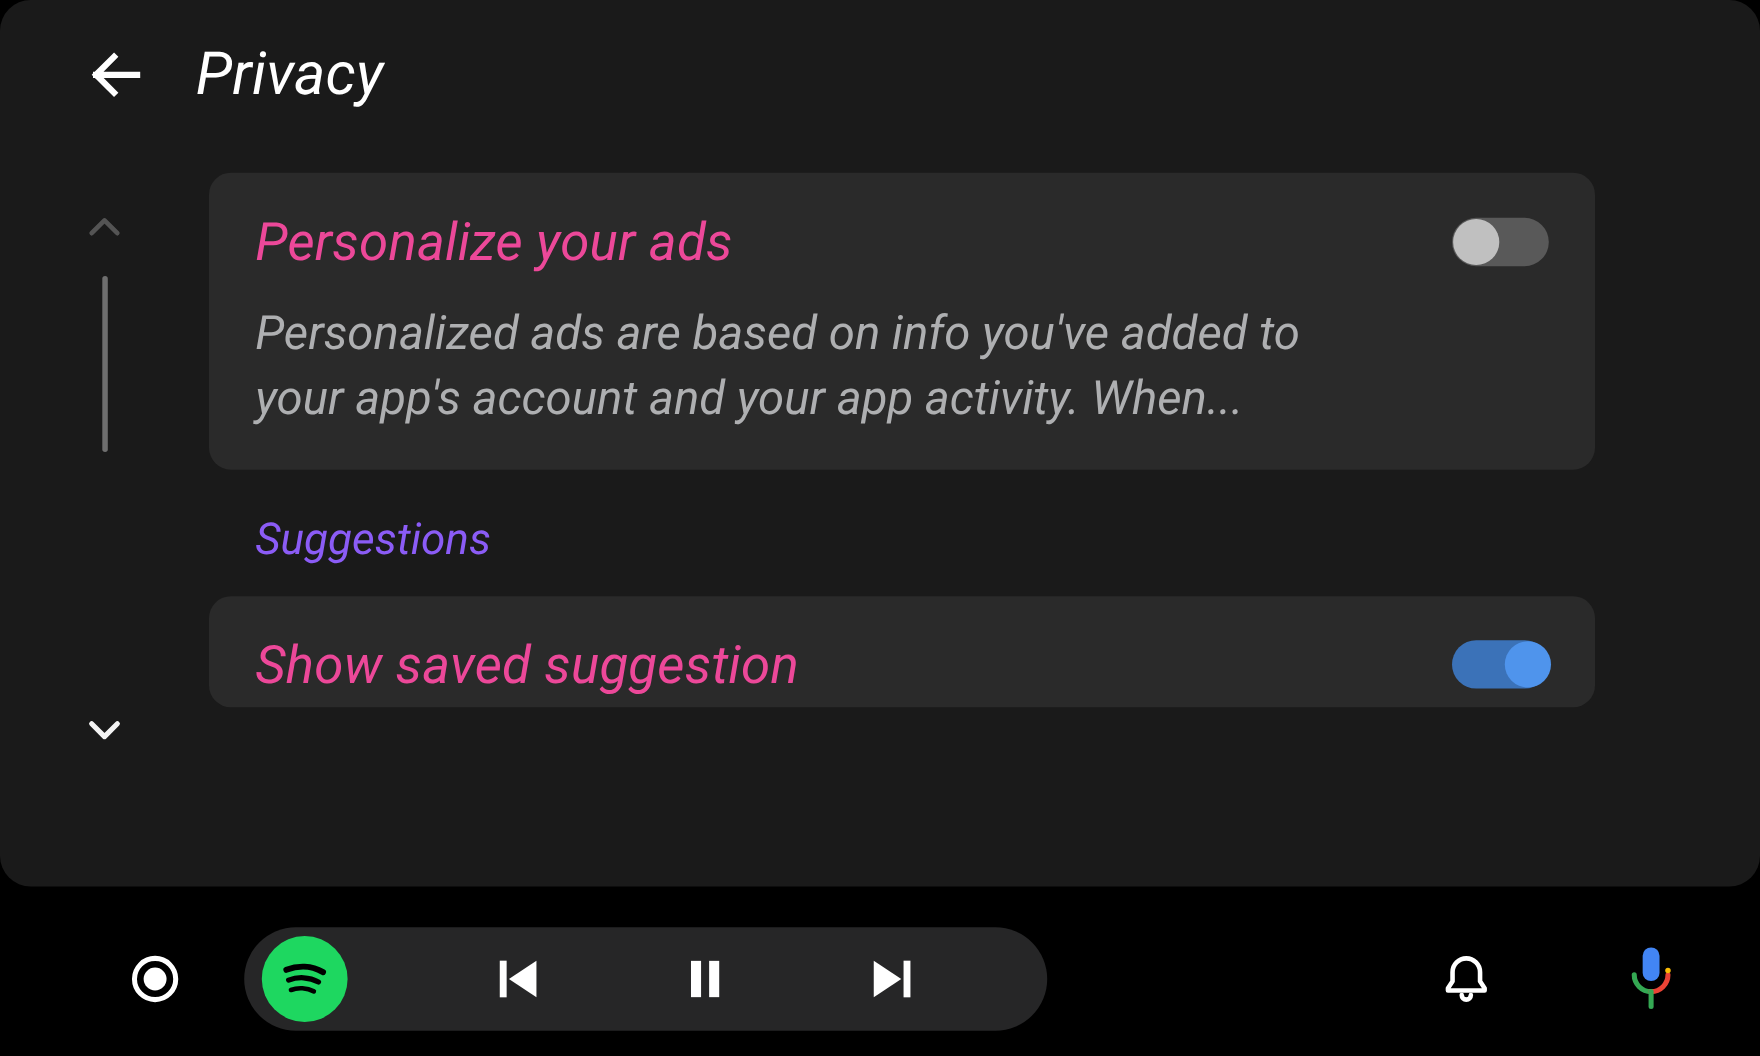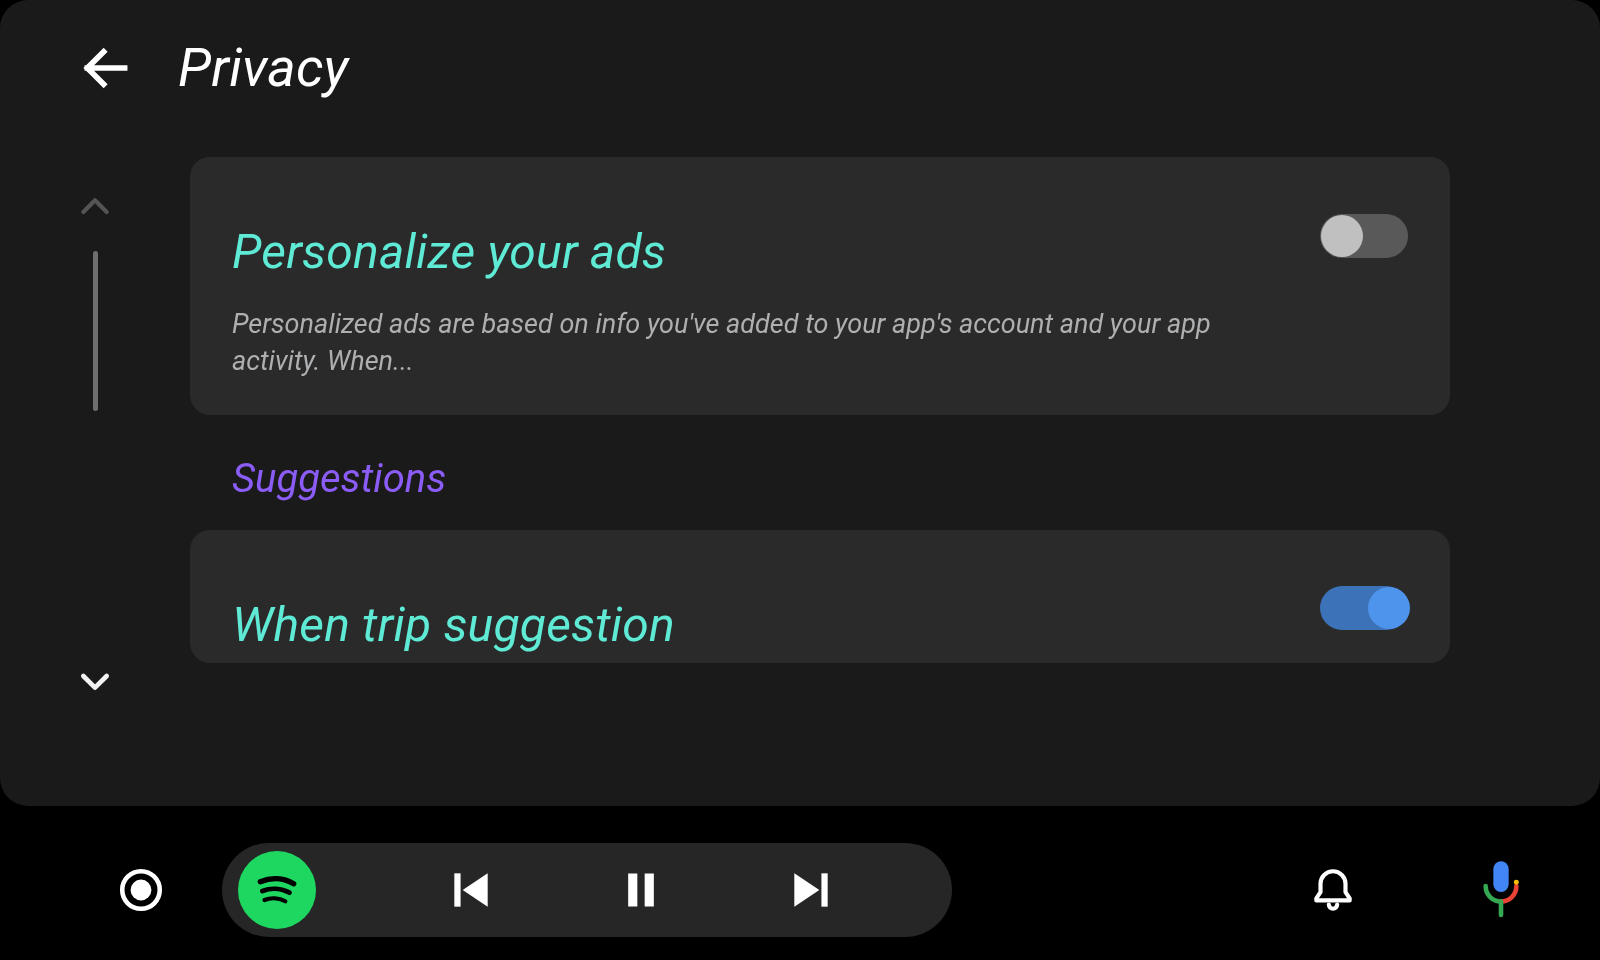--- a/index.html
+++ b/index.html
@@ -85,27 +85,26 @@
   }
   .card-row {
     display: flex;
     align-items: center;
     justify-content: space-between;
     gap: 32px;
   }
   .card-title {
     font-size: 48px;
     font-weight: 400;
-    color: #5eead4;
+    color: #ec4899;
     letter-spacing: 0.2px;
-    margin-top: 32px;
   }
   .card-body {
     margin-top: 26px;
-    font-size: 27px;
+    font-size: 43px;
     color: #aeafb1;
     line-height: 1.38;
     max-width: 1000px;
   }
   .section-label {
     font-size: 40px;
     color: #8b5cf6;
     margin: 0 0 28px 42px;
   }
   
@@ -241,21 +240,21 @@
               <div class="switch-thumb"></div>
             </div>
           </div>
           <div class="card-body">Personalized ads are based on info you've added to your app's account and your app activity. When...</div>
         </div>
 
         <div class="section-label">Suggestions</div>
 
         <div class="card" style="padding-bottom:10px;">
           <div class="card-row">
-            <div class="card-title">When trip suggestion</div>
+            <div class="card-title">Show saved suggestion</div>
             <div class="switch switch-on">
               <div class="switch-track"></div>
               <div class="switch-thumb"></div>
             </div>
           </div>
         </div>
 
       </div>
     </div>
   </div>

